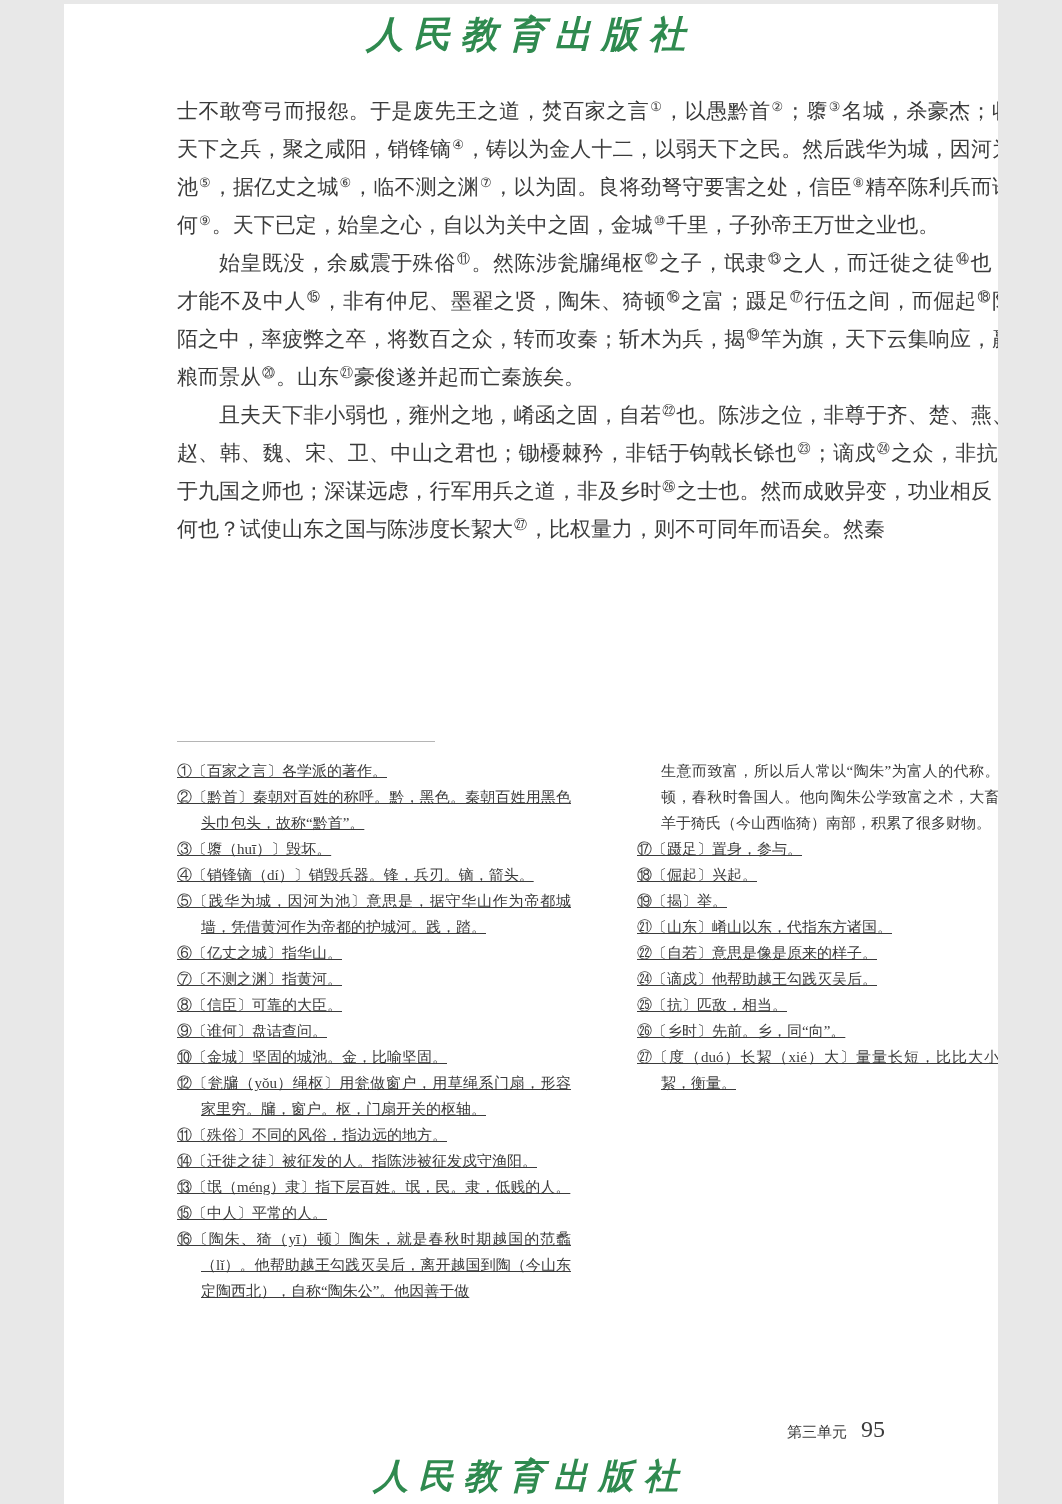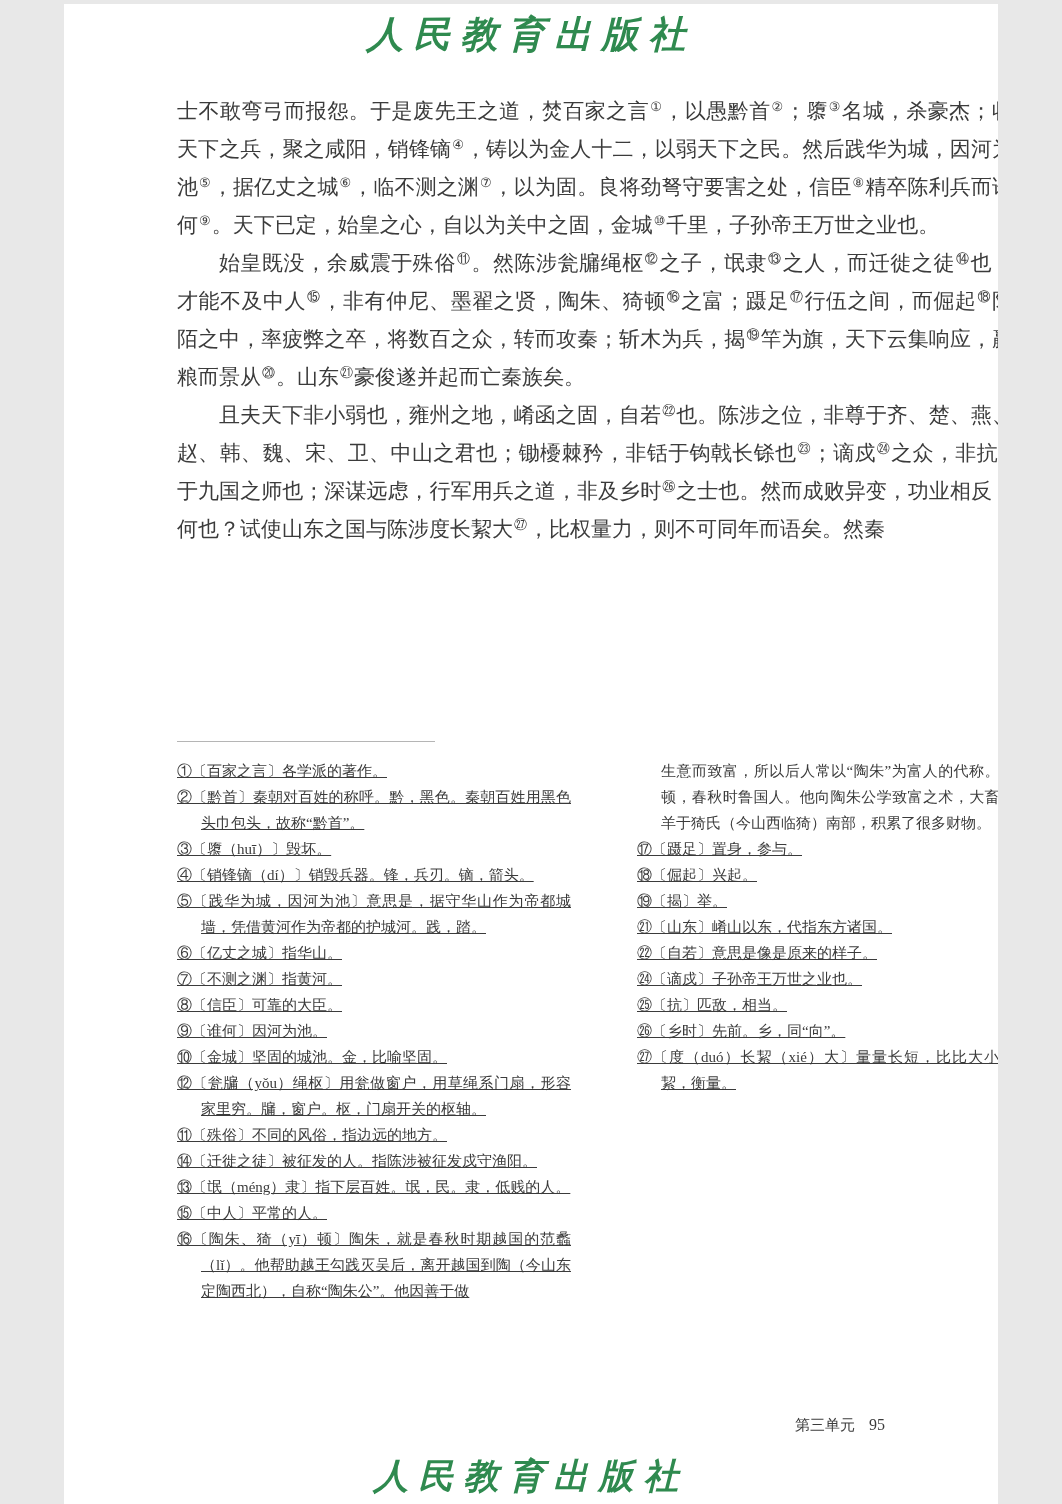--- a/index.html
+++ b/index.html
@@ -65,21 +65,21 @@
     font-family:Liberation Serif, serif;
   }
   .footer{
     position:absolute;
     right:113px;top:1412px;
     font-size:15px;
     color:#3b3b3b;
     white-space:nowrap;
   }
   .footer .pagenum{
-    font-size:16px;
+    font-size:24px;
     margin-left:14px;
   }
 </style>
 </head>
 <body>
 
 <div class="page">
 
   <div class="logo logo-top">人民教育出版社</div>
 
@@ -95,40 +95,40 @@
     <div class="fn-col fn-col-left">
 
     <div class="fn-item">①〔百家之言〕各学派的著作。</div>
         <div class="fn-item">②〔黔首〕秦朝对百姓的称呼。黔，黑色。秦朝百姓用黑色头巾包头，故称“黔首”。</div>
         <div class="fn-item">③〔隳（huī）〕毁坏。</div>
         <div class="fn-item">④〔销锋镝（dí）〕销毁兵器。锋，兵刃。镝，箭头。</div>
         <div class="fn-item">⑤〔践华为城，因河为池〕意思是，据守华山作为帝都城墙，凭借黄河作为帝都的护城河。践，踏。</div>
         <div class="fn-item">⑥〔亿丈之城〕指华山。</div>
         <div class="fn-item">⑦〔不测之渊〕指黄河。</div>
         <div class="fn-item">⑧〔信臣〕可靠的大臣。</div>
-        <div class="fn-item">⑨〔谁何〕因河为池。</div>
+        <div class="fn-item">⑨〔谁何〕盘诘查问。</div>
         <div class="fn-item">⑩〔金城〕坚固的城池。金，比喻坚固。</div>
         <div class="fn-item">⑫〔瓮牖（yǒu）绳枢〕用瓮做窗户，用草绳系门扇，形容家里穷。牖，窗户。枢，门扇开关的枢轴。</div>
         <div class="fn-item">⑪〔殊俗〕不同的风俗，指边远的地方。</div>
         <div class="fn-item">⑭〔迁徙之徒〕被征发的人。指陈涉被征发戍守渔阳。</div>
         <div class="fn-item">⑬〔氓（méng）隶〕指下层百姓。氓，民。隶，低贱的人。</div>
         <div class="fn-item">⑮〔中人〕平常的人。</div>
         <div class="fn-item">⑯〔陶朱、猗（yī）顿〕陶朱，就是春秋时期越国的范蠡（lǐ）。他帮助越王勾践灭吴后，离开越国到陶（今山东定陶西北），自称“陶朱公”。他因善于做</div>
       </div>
 
     <div class="fn-col fn-col-right">
       <div class="fn-cont">生意而致富，所以后人常以“陶朱”为富人的代称。猗顿，春秋时鲁国人。他向陶朱公学致富之术，大畜牛羊于猗氏（今山西临猗）南部，积累了很多财物。</div>
       <div>
 
       <div class="fn-item">⑰〔蹑足〕置身，参与。</div>
           <div class="fn-item">⑱〔倔起〕兴起。</div>
           <div class="fn-item">⑲〔揭〕举。</div>
           <div class="fn-item">㉑〔山东〕崤山以东，代指东方诸国。</div>
           <div class="fn-item">㉒〔自若〕意思是像是原来的样子。</div>
-          <div class="fn-item">㉔〔谪戍〕子孙帝王万世之业也。</div>
+          <div class="fn-item">㉔〔谪戍〕他帮助越王勾践灭吴后。</div>
           <div class="fn-item">㉕〔抗〕匹敌，相当。</div>
           <div class="fn-item">㉖〔乡时〕先前。乡，同“向”。</div>
           <div class="fn-item">㉗〔度（duó）长絜（xié）大〕量量长短，比比大小。絜，衡量。</div>
         </div>
     </div>
   </div>
 
   <div class="footer">
     <span>第三单元</span><span class="pagenum">95</span>
   </div>

